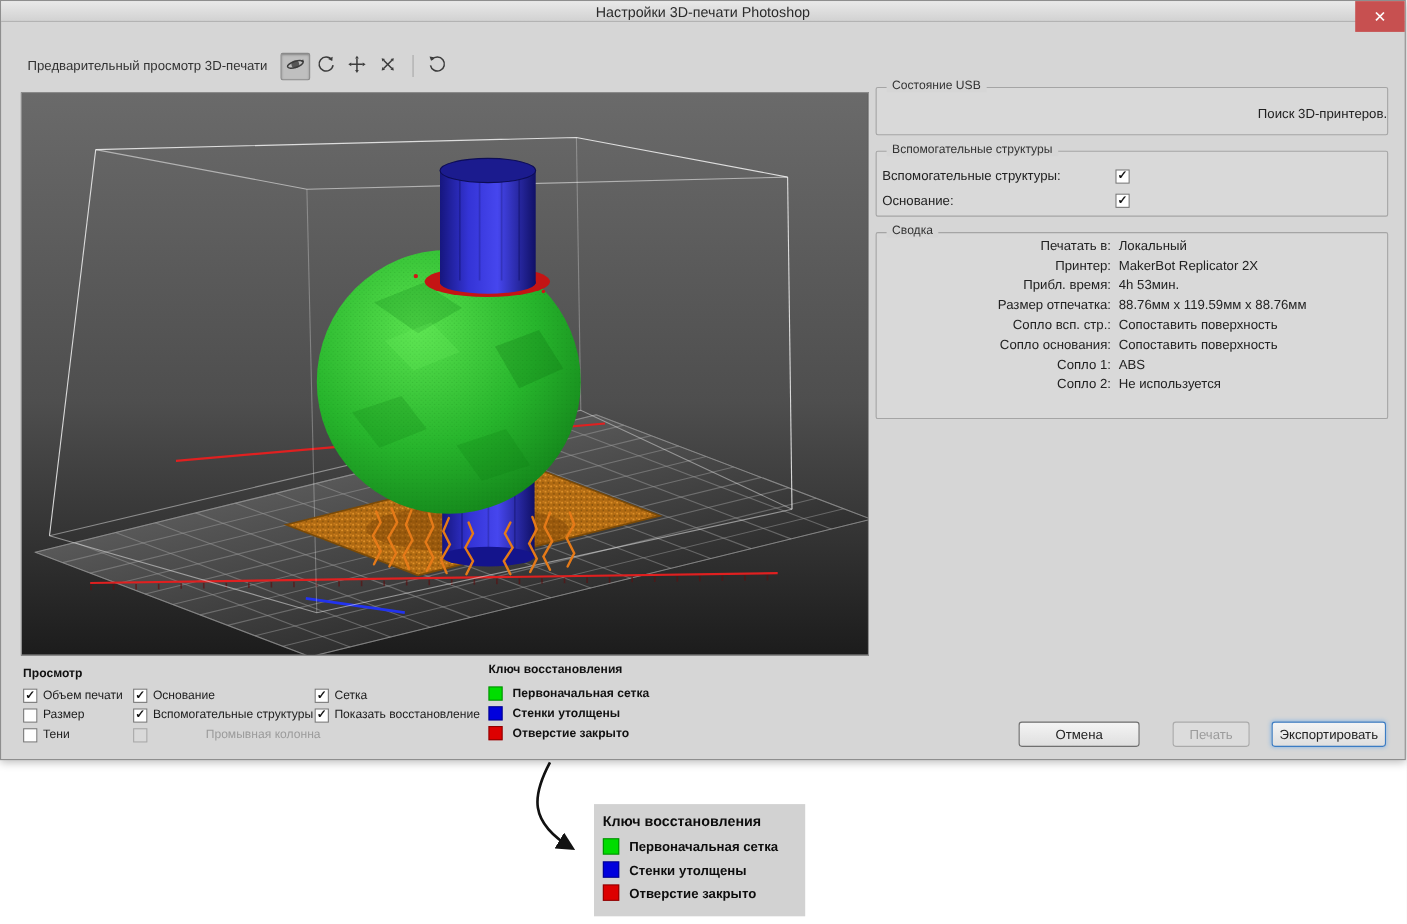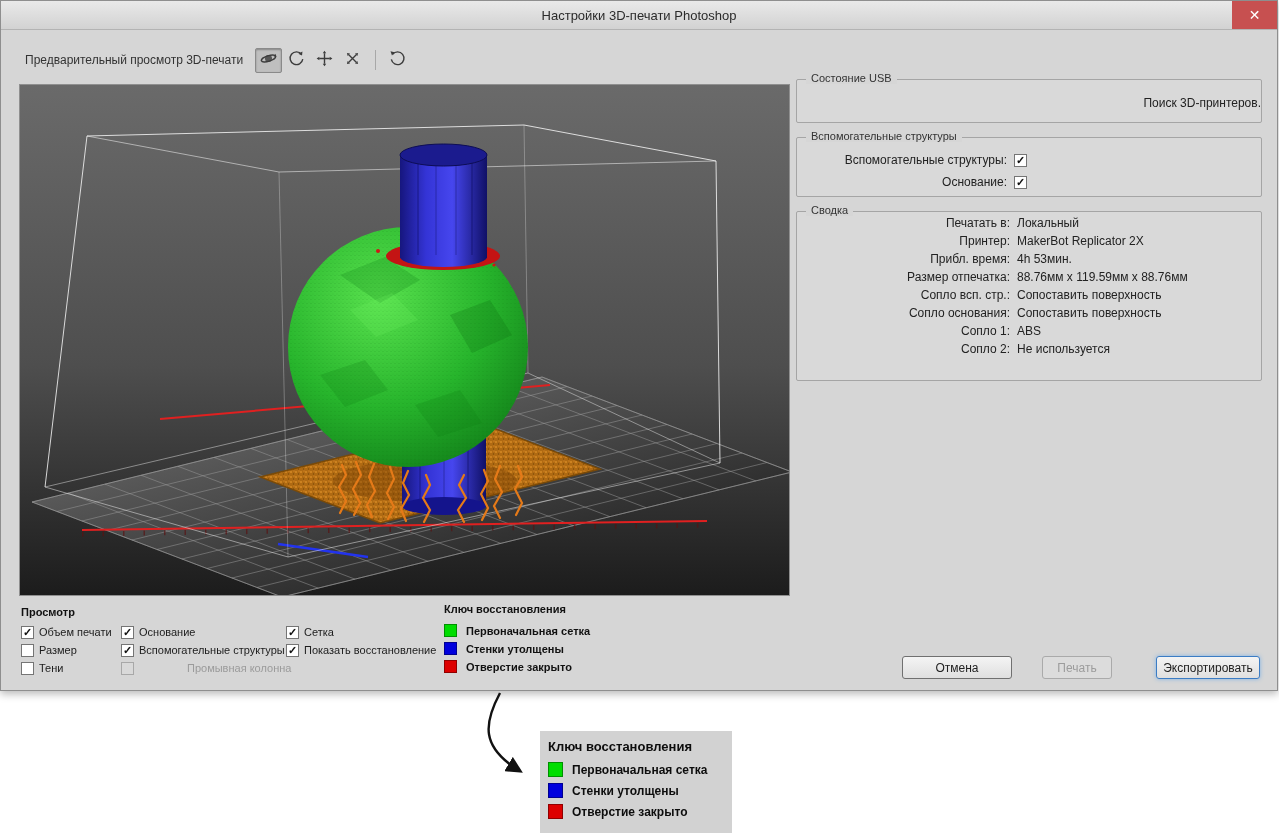--- a/index.html
+++ b/index.html
@@ -10,21 +10,21 @@
     position:relative; overflow:hidden;
   }
 
   
   .dialog {
     position:absolute; left:0; top:0; width:1278px; height:691px;
     background:#d6d6d6; border:1px solid #8e8e8e;
     box-shadow:0 3px 8px rgba(0,0,0,.28);
   }
   .titlebar {
-    height:29px; background:linear-gradient(#e9e9e9,#d2d2d2);
+    height:19px; background:linear-gradient(#e9e9e9,#d2d2d2);
     border-bottom:1px solid #b3b3b3; position:relative;
     display:flex; align-items:center; justify-content:center;
     font-size:13px; color:#2b2b2b;
   }
   .close-btn {
     position:absolute; right:0; top:0; width:45px; height:28px;
     background:#c75050; color:#fff; font-size:14px; border:none;
     display:flex; align-items:center; justify-content:center; cursor:default;
   }
 
@@ -75,36 +75,36 @@
     border:1px solid #a5a5a5; border-radius:2px; background:#d9d9d9;
   }
   .group-title {
     position:absolute; top:-8px; left:9px; background:#d6d6d6;
     padding:0 5px; font-size:11px; color:#333;
   }
   .group-usb { top:78px;  height:44px;text-align:right; }
   .usb-status { padding:16px 0 0 15px; font-size:12px; color:#222; }
   .group-supports { top:136px; height:60px; padding-top:11px; }
   .rp-row { display:flex; align-items:center; height:22px; padding-left:5px; font-size:12px; }
-  .rp-label { width:205px; text-align:right; color:#222; }
+  .rp-label { width:205px; text-align:left; color:#222; }
   .rp-row .cb { margin-left:7px; margin-right:0; }
   .group-summary { top:210px; height:170px; padding-top:2px; }
   .sum-row { display:flex; height:18px; align-items:center; font-size:12px; }
   .sum-key { width:213px; text-align:right; margin-right:7px; color:#222; }
   .sum-val { color:#222; }
 
   
   .dialog-buttons { position:absolute; top:655px; right:17px; display:flex; align-items:center; }
   .btn {
     height:23px; border:1px solid #707070; border-radius:3px;
     background:linear-gradient(#f4f4f4,#dfdfdf); font-size:12px; color:#222;
     font-family:"Liberation Sans", sans-serif;
   }
   .btn-cancel { width:110px; margin-right:30px; }
-  .btn-print  { width:70px;  margin-right:44px; color:#9c9c9c; border-color:#aaa; background:#dcdcdc; }
+  .btn-print  { width:70px;  margin-right:20px; color:#9c9c9c; border-color:#aaa; background:#dcdcdc; }
   .btn-export { width:104px; border:1px solid #3b7cc4; box-shadow:0 0 4px #7fb2e5; }
 
   
   .callout-arrow { position:absolute; left:478px; top:691px; }
   .callout {
     position:absolute; left:540px; top:731px; width:192px; height:102px;
     background:#d2d2d2; padding:8px 10px 6px 8px;
   }
   .callout-title { font-size:13px; font-weight:bold; color:#0d0d0d; margin-bottom:8px; }
   .callout-item { display:flex; align-items:center; margin-bottom:6px; font-size:12px; font-weight:bold; color:#0d0d0d; }

